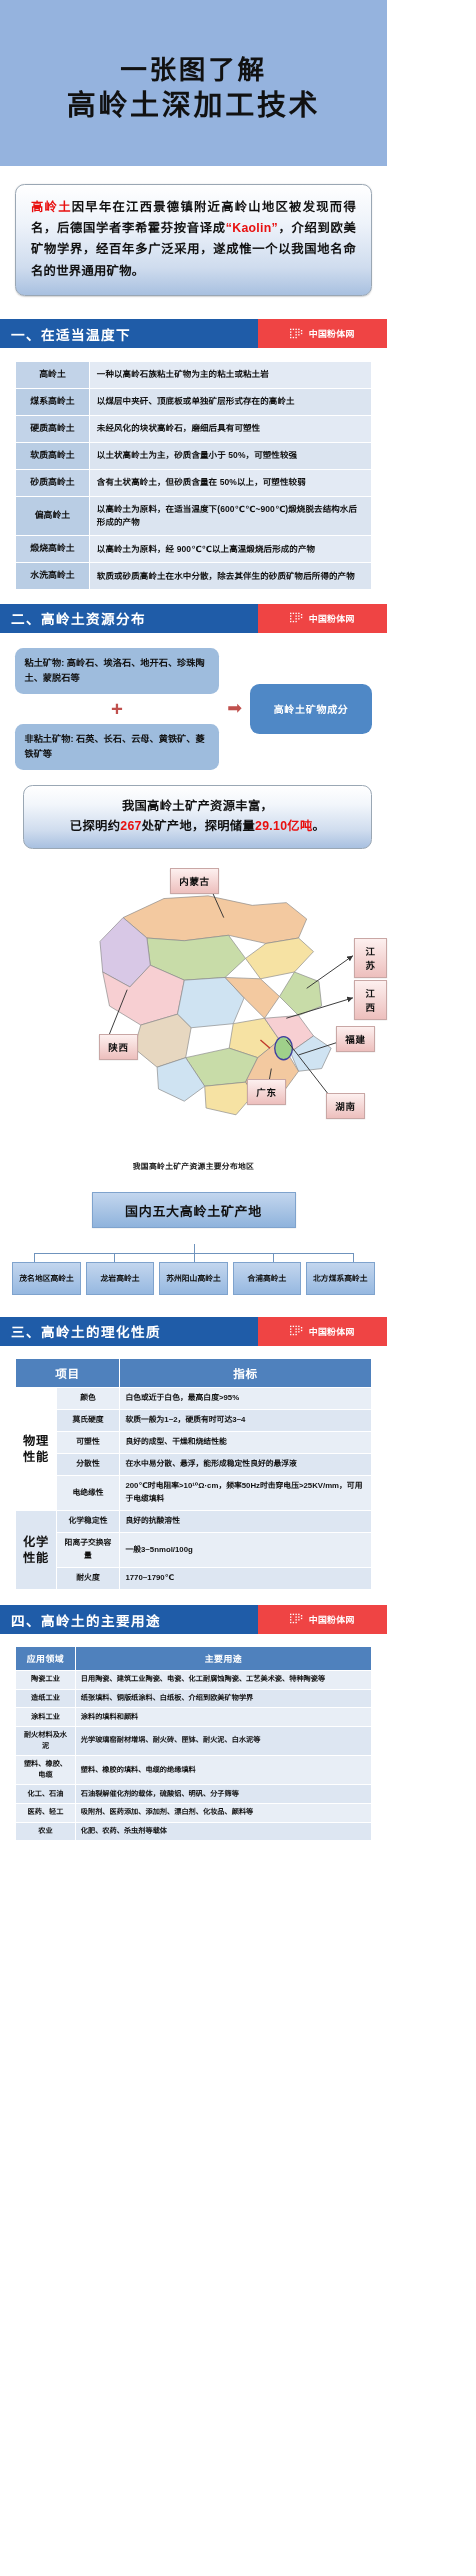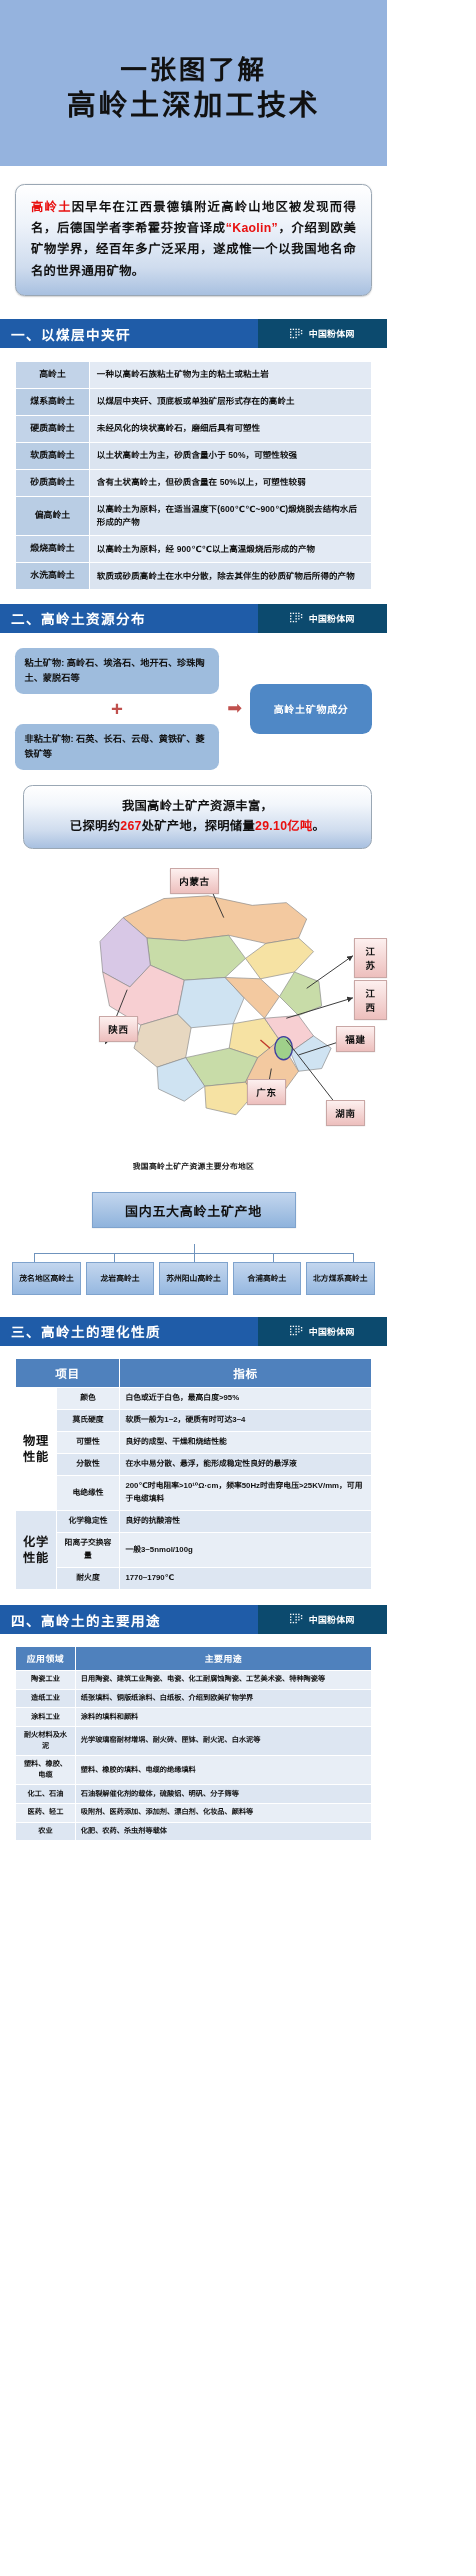--- a/index.html
+++ b/index.html
@@ -59,21 +59,21 @@
     font-family: "DejaVu Serif", "Liberation Serif", serif;
     font-size: 13.6px;
     font-weight: bold;
     letter-spacing: 1.4px;
     display: flex;
     align-items: center;
     padding-left: 11px;
   }
   .sec-bar .brand {
     width: 129px;
-    background: #0c4a6e;
+    background: #ef4444;
     display: flex;
     align-items: center;
     justify-content: center;
     gap: 3.4px;
   }
   .brand-mark {
     width: 15px; height: 12.3px;
     display: block;
   }
   .brand-text {
@@ -317,21 +317,21 @@
     <div class="hero-line l2">高岭土深加工技术</div>
   </div>
 
   <div class="intro-wrap">
     <div class="intro-box">
       <p><span class="hl-red">高岭土</span><span>因早年在江西景德镇附近高岭山地区被发现而得名，后德国学者李希霍芬按音译成</span><span class="hl-red">“Kaolin”</span><span>，介绍到欧美矿物学界，经百年多广泛采用，遂成惟一个以我国地名命名的世界通用矿物。</span></p>
     </div>
   </div>
 
   <div class="sec-bar">
-    <div class="title">一、以煤层中夹矸</div>
+    <div class="title">一、在适当温度下</div>
     <div class="brand">
       <svg class="brand-mark" viewBox="0 0 22 18">
         <g fill="#ffffff">
           <rect x="0" y="1" width="2" height="2"></rect>
             <rect x="0" y="5" width="2" height="2"></rect>
             <rect x="0" y="9" width="2" height="2"></rect>
             <rect x="0" y="13" width="2" height="2"></rect>
           <rect x="4" y="1" width="2" height="2"></rect>
             <rect x="4" y="13" width="2" height="2"></rect>
           <rect x="8" y="1" width="2" height="2"></rect>
@@ -467,24 +467,24 @@
         <marker id="ah" markerWidth="8" markerHeight="8" refX="6" refY="3" orient="auto">
           <path d="M0,0 L6,3 L0,6 Z" fill="#333"></path>
         </marker>
       </defs>
       <path d="M262 250 L276 262" stroke="#c0392b" stroke-width="2" fill="none"></path>
     </svg>
 
     <div class="prov" style="left:170px; top:12.3px;">内蒙古</div>
     <div class="prov" style="left:354px; top:82px;">江苏</div>
     <div class="prov" style="left:354px; top:124px;">江西</div>
-    <div class="prov" style="left:99px; top:160px;">陕西</div>
+    <div class="prov" style="left:99px; top:178px;">陕西</div>
     <div class="prov" style="left:336px; top:170px;">福建</div>
     <div class="prov" style="left:247px; top:223px;">广东</div>
-    <div class="prov" style="left:326px; top:244px;">湖南</div>
+    <div class="prov" style="left:326px; top:237px;">湖南</div>
 
     <div class="map-cap">我国高岭土矿产资源主要分布地区</div>
   </div>
 
   <div class="org">
     <div class="org-top">国内五大高岭土矿产地</div>
     <div class="org-connector">
       <div class="vline"></div>
       <div class="hline"></div>
       <div class="tick" style="left:6%"></div>

